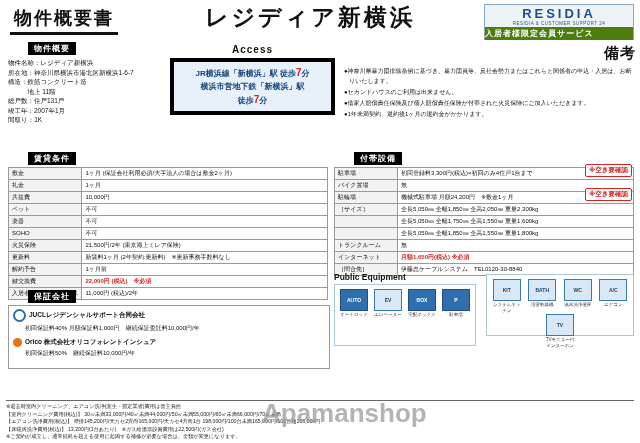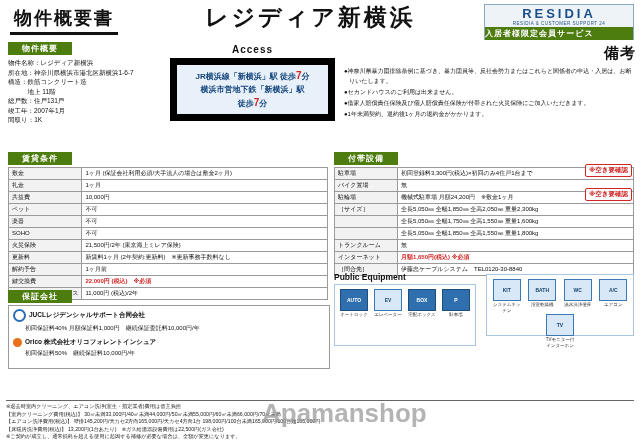--- a/index.html
+++ b/index.html
@@ -30,37 +30,37 @@
   .hdr-logo{
     position:absolute;right:6px;top:4px;width:148px;height:34px;
     border:1px solid #8aa7c4;background:#eef3f8;
   }
   .hdr-logo .l1{font-size:13px;font-weight:bold;color:#1a4f8a;text-align:center;letter-spacing:3px;margin-top:1px;}
   .hdr-logo .l2{font-size:4.5px;color:#24557f;text-align:center;letter-spacing:.5px;}
   .hdr-logo .l3{font-size:8px;font-weight:bold;color:#ffffff;background:#4d7c0f;margin-top:1px;padding:1px 0;letter-spacing:1px;}
 
   
   .seclabel{
-    background:#4d7c0f;color:#fff;font-size:8px;font-weight:bold;
-    padding:1px 14px;display:inline-block;letter-spacing:1px;
+    background:#000000;color:#fff;font-size:8px;font-weight:bold;
+    padding:1px 6px;display:inline-block;letter-spacing:1px;margin-left:20px;
   }
 
   
   .blk{position:absolute;}
   .kv{font-size:6.5px;line-height:9.5px;color:#111;}
   .kv div{white-space:nowrap;}
 
   
   .access{
     position:absolute;left:170px;top:44px;width:165px;height:72px;
     text-align:center;
   }
   .access .t{font-size:10px;font-weight:bold;letter-spacing:1px;}
   .access .inner{
-    margin-top:3px;border:7px solid #000000;background:#e8f1fa;
+    margin-top:3px;border:4px solid #000000;background:#e8f1fa;
     padding:4px 10px;font-size:8px;line-height:13px;color:#14457c;font-weight:bold;
   }
   .access .red{color:#d12424;font-size:10px;}
 
   
   .remarks{position:absolute;left:344px;top:44px;width:292px;}
   .remarks .head{text-align:right;font-size:15px;font-weight:bold;letter-spacing:1px;}
   .remarks ul{margin:3px 0 0 0;padding:0;list-style:none;font-size:6px;line-height:10px;}
   .remarks li{margin-bottom:1px;text-indent:-5px;padding-left:5px;}
 

